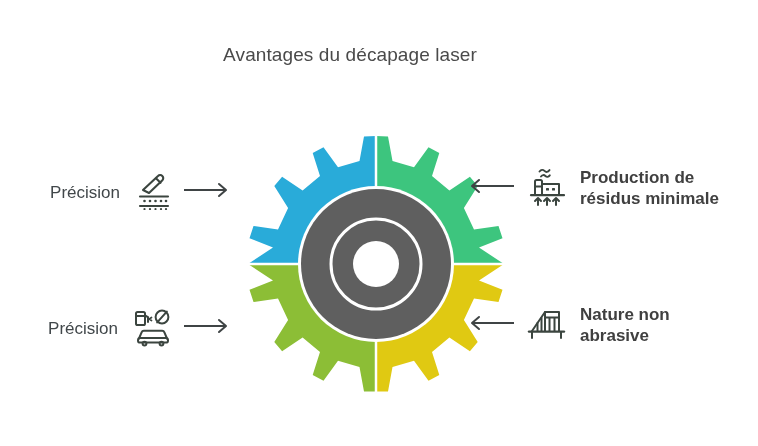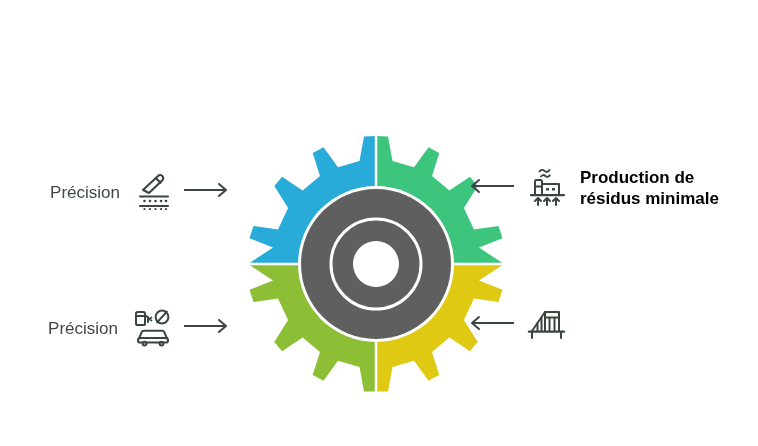--- a/index.html
+++ b/index.html
@@ -58,21 +58,21 @@
     line-height: 21px;
     white-space: pre-line;
   }
   .callout.left .callout-label {
     color: #41474a;
     font-weight: 400;
     text-align: right;
     white-space: nowrap;
   }
   .callout.right .callout-label {
-    color: #000000;
+    color: #404040;
     font-weight: 700;
     text-align: left;
   }
 
   .callout-icon {
     flex: 0 0 auto;
     display: block;
   }
   .callout.left  .callout-icon { margin-left: 14px; }
   .callout.right .callout-icon { margin-right: 12px; }
@@ -88,20 +88,21 @@
   #callout-precision         { left: 18px;  top: 170px; width: 214px; }
   #callout-rapidite          { left: 18px;  top: 305px; width: 214px; }
   #callout-residus           { left: 466px; top: 165px; width: 284px; }
   #callout-abrasive          { left: 466px; top: 303px; width: 284px; }
 </style>
 </head>
 <body>
 
 <div id="canvas">
 
+  <div class="title">Avantages du décapage laser</div>
 
   <div class="gear-wrap">
     <svg width="272" height="272" viewBox="0 0 272 272" xmlns="http://www.w3.org/2000/svg">
       <defs>
 
         <clipPath id="gearClip">
           <path d="
             M 136 136
             m 0 -136
             L 152.9 -132.0 L 159.1 -114.7
@@ -339,15 +340,17 @@
           <line x1="23.5" y1="15.5" x2="23.5" y2="28"></line>
           <line x1="28.5" y1="15.5" x2="28.5" y2="28"></line>
 
           <line x1="3" y1="28.6" x2="38" y2="28.6" stroke-width="2.4"></line>
           <line x1="6" y1="29" x2="6" y2="35"></line>
           <line x1="35" y1="29" x2="35" y2="35"></line>
         </g>
       </svg>
     </span>
 
+    <span class="callout-label">Nature non
+abrasive</span>
   </div>
 
 </div>
 
 </body></html>

